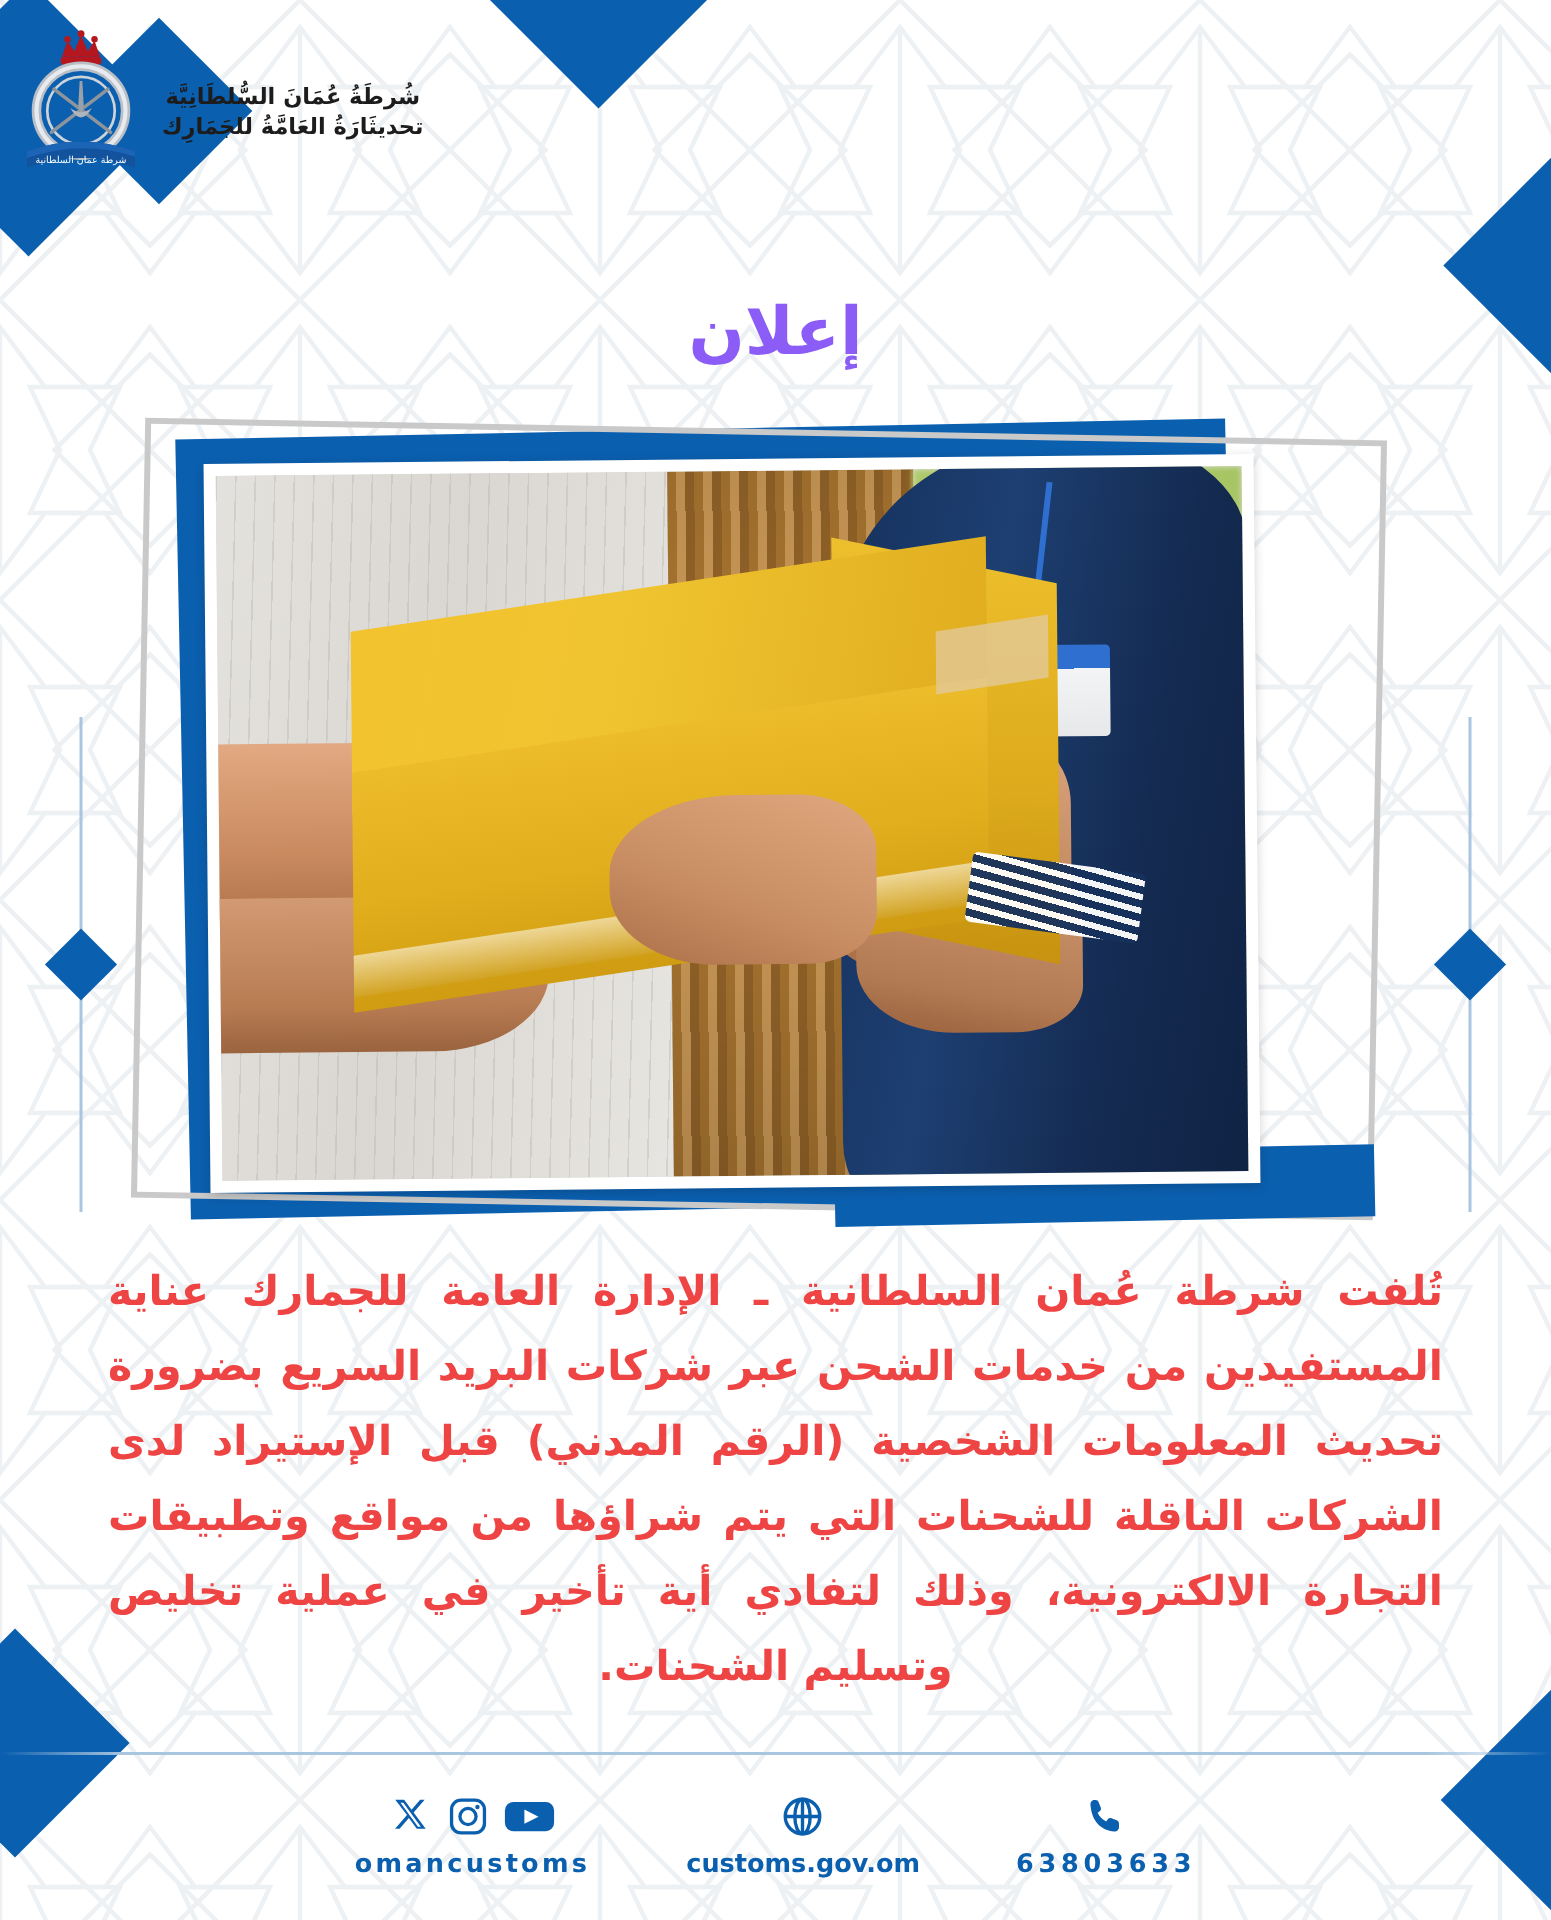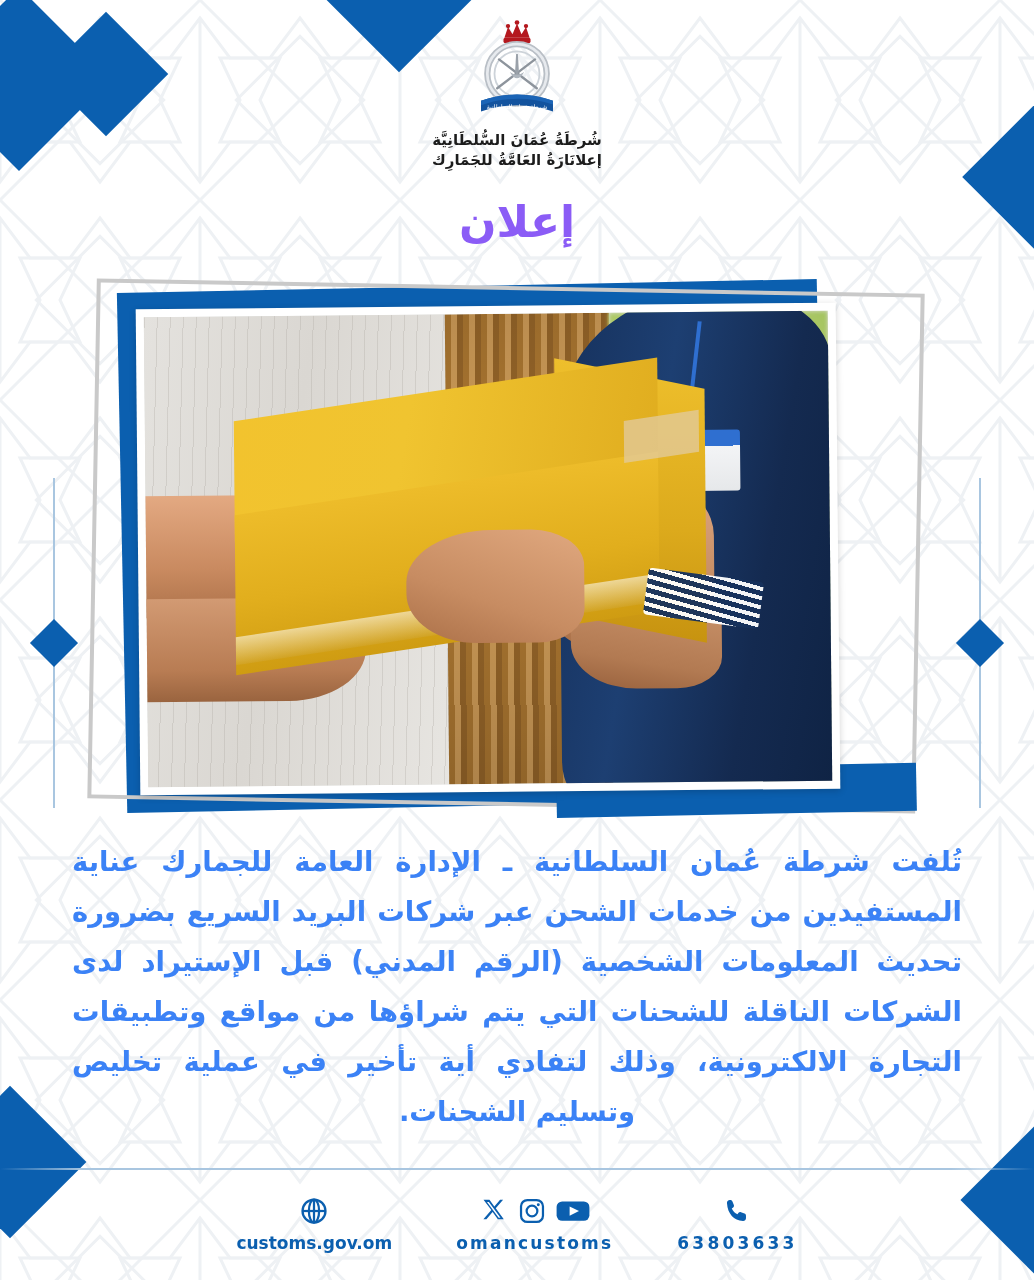--- a/index.html
+++ b/index.html
@@ -35,21 +35,21 @@
   .rail{position:absolute;width:2px;background:#a9c6e0;}
   .rail-l{left:53px;top:478px;height:330px;}
   .rail-r{left:979px;top:478px;height:330px;}
   .mini{position:absolute;width:34px;height:34px;background:#0B5FAF;transform:rotate(45deg);}
   .mini-l{left:37px;top:626px;}
   .mini-r{left:963px;top:626px;}
 
   
   .emblem-wrap{
     position:absolute;left:0;right:0;top:18px;
-    display:flex;flex-direction:column;align-items:center;
+    display:flex;flex-direction:row;align-items:center;
   }
   .emblem{width:108px;height:108px;}
   .emblem-text{
     margin-top:4px;text-align:center;color:#1c1c1c;
     font-size:15px;line-height:1.35;font-weight:700;direction:rtl;
   }
   .emblem-text div{white-space:nowrap;}
 
   
   .headline{
@@ -139,21 +139,21 @@
   
   .blue-bar{
     position:absolute;left:556px;top:492px;width:360px;height:48px;
     background:#0B5FAF;transform:rotate(-1.15deg);transform-origin:0 0;
   }
 
   
   .body-text{
     position:absolute;left:72px;right:72px;top:836px;
     direction:rtl;text-align:justify;text-align-last:center;
-    color:#3b82f6;font-size:27.5px;line-height:1.82;font-weight:600;
+    color:#ef4444;font-size:27.5px;line-height:1.82;font-weight:600;
   }
 
   
   .divider{
     position:absolute;left:0;right:0;top:1168px;height:2px;
     background:linear-gradient(90deg,rgba(169,198,224,0) 0%,#a9c6e0 8%,#a9c6e0 92%,rgba(169,198,224,0) 100%);
   }
   .footer{
     position:absolute;left:0;right:0;top:1196px;
     display:flex;justify-content:center;align-items:flex-start;gap:64px;
@@ -218,21 +218,21 @@
       </g>
       <path d="M59 40 L61 40 L62 58 Q60 70 58 58 Z" fill="#9aa1a9"></path>
       <path d="M52 60 Q60 74 68 60 Q60 66 52 60 Z" fill="#aeb5bd"></path>
 
       <path d="M20 92 Q60 78 100 92 L100 104 Q60 90 20 104 Z" fill="#13539E"></path>
       <path d="M20 92 Q60 78 100 92 L100 96 Q60 83 20 97 Z" fill="#1b64b6"></path>
       <text x="60" y="101" font-size="7" fill="#ffffff" text-anchor="middle" font-family="DejaVu Sans, sans-serif">شرطة عمان السلطانية</text>
     </svg>
     <div class="emblem-text">
       <div>شُرطَةُ عُمَانَ السُّلطَانِيَّة</div>
-      <div>إعلانَارَةُ العَامَّةُ للجَمَارِك</div>
+      <div>تحديثَارَةُ العَامَّةُ للجَمَارِك</div>
     </div>
   </div>
 
   <div class="headline">إعلان</div>
 
   <div class="photo-area">
     <div class="blue-panel"></div>
     <div class="gray-frame"></div>
     <div class="blue-bar"></div>
 
@@ -261,51 +261,51 @@
   </div>
 
   <div class="body-text">تُلفت شرطة عُمان السلطانية ـ الإدارة العامة للجمارك عناية المستفيدين من خدمات الشحن عبر شركات البريد السريع بضرورة تحديث المعلومات الشخصية (الرقم المدني) قبل الإستيراد لدى الشركات الناقلة للشحنات التي يتم شراؤها من مواقع وتطبيقات التجارة الالكترونية، وذلك لتفادي أية تأخير في عملية تخليص وتسليم الشحنات.</div>
 
   <div class="divider"></div>
 
   <div class="footer">
 
     <div class="fgroup">
       <div class="ficons">
+        <svg width="28" height="28" viewBox="0 0 24 24" fill="#0B5FAF">
+          <path d="M3 2.4h5.1l4.2 5.7 4.9-5.7h2.6l-6.3 7.3 6.9 9.3h-5.1l-4.5-6.1-5.3 6.1H2.9l6.8-7.8L3 2.4zm3 1.8 10 13.6h1.6L7.6 4.2H6z"></path>
+        </svg>
+        <svg width="28" height="28" viewBox="0 0 24 24" fill="none" stroke="#0B5FAF" stroke-width="1.9">
+          <rect x="2.6" y="2.6" width="18.8" height="18.8" rx="5.4"></rect>
+          <circle cx="12" cy="12" r="4.6"></circle>
+          <circle cx="17.4" cy="6.6" r="1.25" fill="#0B5FAF" stroke="none"></circle>
+        </svg>
+        <svg width="34" height="26" viewBox="0 0 34 24">
+          <rect x="0.6" y="2.4" width="32.8" height="19.4" rx="5.6" fill="#0B5FAF"></rect>
+          <polygon points="13.6,7.4 23,12.1 13.6,16.8" fill="#ffffff"></polygon>
+        </svg>
+      </div>
+      <div class="flabel wide">omancustoms</div>
+    </div>
+
+    <div class="fgroup">
+      <div class="ficons">
         <svg width="30" height="30" viewBox="0 0 24 24" fill="none" stroke="#0B5FAF" stroke-width="1.8">
           <circle cx="12" cy="12" r="9.2"></circle>
           <ellipse cx="12" cy="12" rx="4.1" ry="9.2"></ellipse>
           <line x1="2.8" y1="12" x2="21.2" y2="12"></line>
           <line x1="12" y1="2.8" x2="12" y2="21.2"></line>
         </svg>
       </div>
       <div class="flabel">customs.gov.om</div>
     </div>
 
     <div class="fgroup">
       <div class="ficons">
         <svg width="28" height="28" viewBox="0 0 24 24" fill="#0B5FAF">
-          <path d="M3 2.4h5.1l4.2 5.7 4.9-5.7h2.6l-6.3 7.3 6.9 9.3h-5.1l-4.5-6.1-5.3 6.1H2.9l6.8-7.8L3 2.4zm3 1.8 10 13.6h1.6L7.6 4.2H6z"></path>
-        </svg>
-        <svg width="28" height="28" viewBox="0 0 24 24" fill="none" stroke="#0B5FAF" stroke-width="1.9">
-          <rect x="2.6" y="2.6" width="18.8" height="18.8" rx="5.4"></rect>
-          <circle cx="12" cy="12" r="4.6"></circle>
-          <circle cx="17.4" cy="6.6" r="1.25" fill="#0B5FAF" stroke="none"></circle>
-        </svg>
-        <svg width="34" height="26" viewBox="0 0 34 24">
-          <rect x="0.6" y="2.4" width="32.8" height="19.4" rx="5.6" fill="#0B5FAF"></rect>
-          <polygon points="13.6,7.4 23,12.1 13.6,16.8" fill="#ffffff"></polygon>
-        </svg>
-      </div>
-      <div class="flabel wide">omancustoms</div>
-    </div>
-
-    <div class="fgroup">
-      <div class="ficons">
-        <svg width="28" height="28" viewBox="0 0 24 24" fill="#0B5FAF">
           <path d="M6.3 2.6c.9 0 1.5.5 1.8 1.3l1.2 3c.3.8.1 1.6-.6 2.1l-1.2.9c1 2.2 2.7 3.9 4.9 4.9l.9-1.2c.5-.7 1.3-.9 2.1-.6l3 1.2c.8.3 1.3 1 1.3 1.8v2.2c0 1.4-1.2 2.5-2.6 2.4C9.3 20 4 14.7 3.4 5.2 3.3 3.8 4.4 2.6 5.8 2.6z"></path>
         </svg>
       </div>
       <div class="flabel num">63803633</div>
     </div>
 
   </div>
 
 </div>
 

